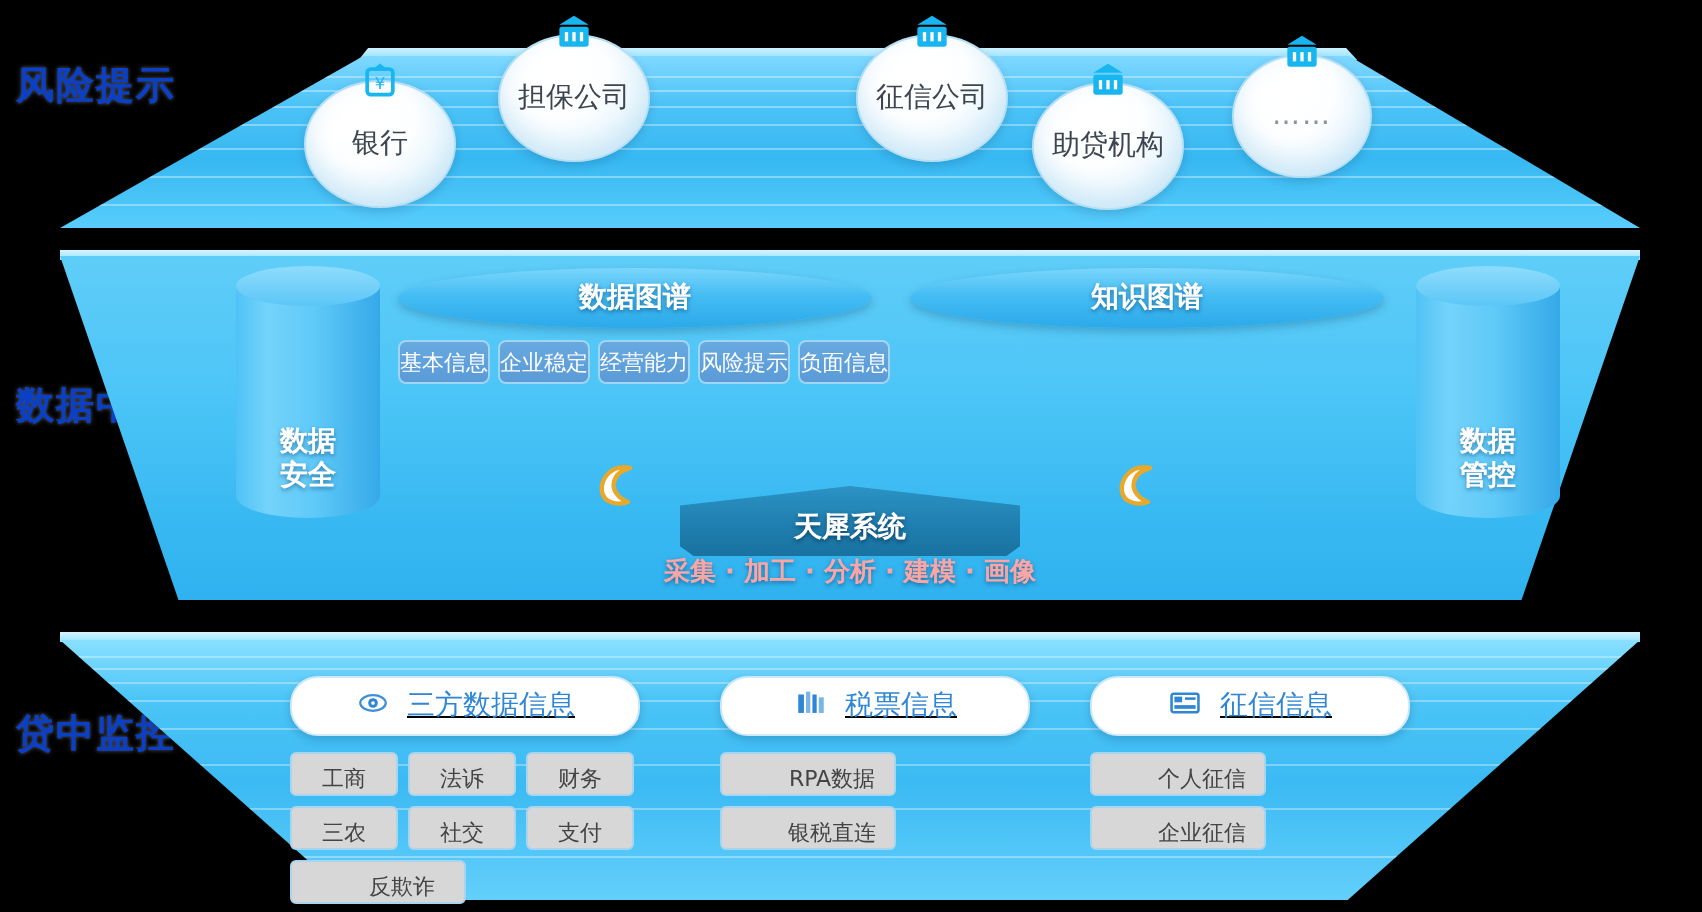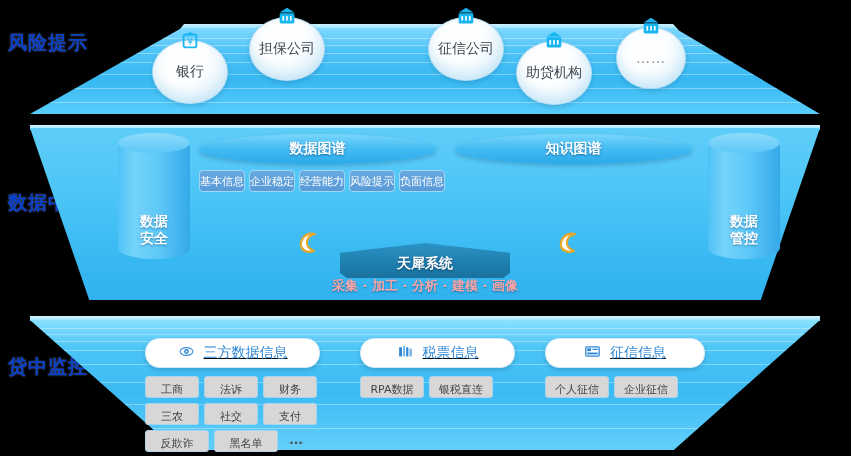--- a/index.html
+++ b/index.html
@@ -99,21 +99,21 @@
   .src{position:absolute;}
   .src-head{height:28px;border-radius:14px;background:#ffffff;
       border:1px solid #cfe9f7;box-shadow:0 2px 4px rgba(0,40,80,.2);
       display:flex;align-items:center;justify-content:center;gap:9px;padding:0 12px;text-decoration:underline;}
   .src-head .t{font-size:14px;color:#2f86d4;white-space:nowrap;}
   .src-tags{margin-top:8px;display:flex;flex-wrap:wrap;gap:5px;}
   .stag{height:20px;padding:0 0;min-width:52px;border-radius:3px;
       border:1px solid #a9d4ee;background:#d7d7d7;
       display:flex;align-items:flex-end;justify-content:center;}
   .stag span{font-size:11px;color:#444;white-space:nowrap;}
-  .stag.wide{min-width:62px;}
+  .stag.wide{min-width:62px;padding-left:24px;}
   .dots{display:flex;align-items:center;justify-content:center;
       min-width:26px;height:20px;font-size:12px;color:#4a4a4a;font-weight:bold;}
   #src1{left:145px;top:338px;width:175px;}
   #src1 .src-tags{width:175px;}
   #src2{left:360px;top:338px;width:155px;}
   #src3{left:545px;top:338px;width:160px;}
 </style>
 </head>
 <body>
 

